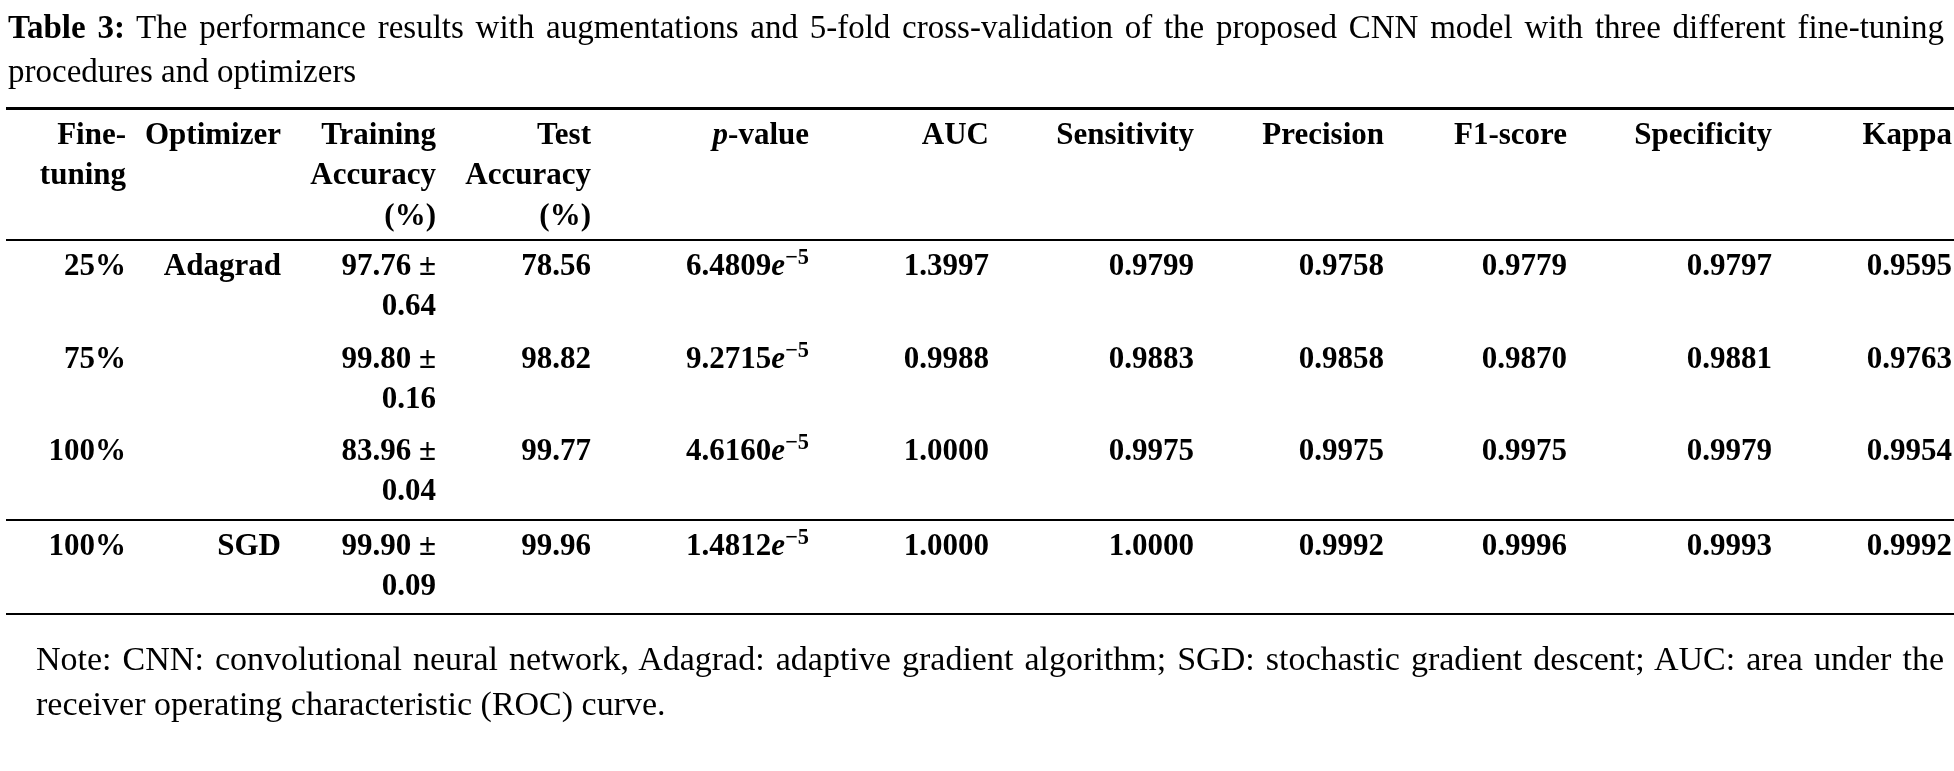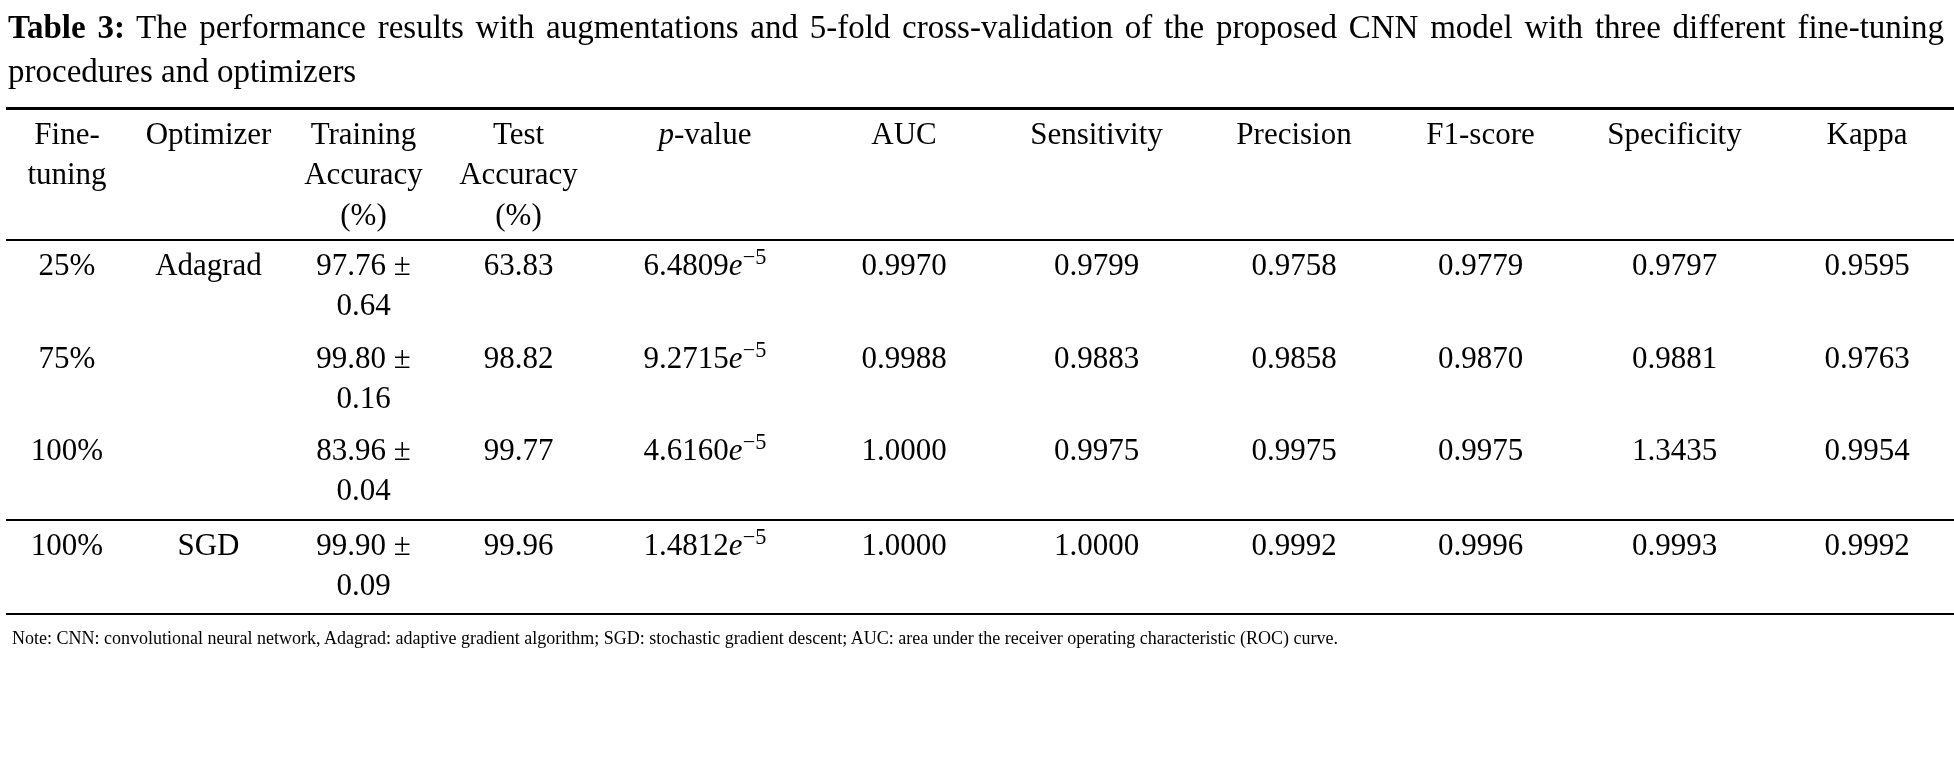--- a/index.html
+++ b/index.html
@@ -32,22 +32,22 @@
     font-weight: bold;
   }
   table.tbl {
     border-collapse: collapse;
     width: 100%;
     table-layout: fixed;
     font-size: 31px;
   }
   table.tbl td, table.tbl th {
     vertical-align: top;
-    text-align: center;
-    font-weight: normal;
+    text-align: right;
+    font-weight: bold;
     padding: 4px 8px 4px 2px;
     line-height: 1.30;
   }
   .rule-top td {
     border-top: 3.5px solid #000;
   }
   .rule-mid td {
     border-top: 2.5px solid #000;
   }
   .rule-bot td {
@@ -55,24 +55,25 @@
   }
   thead td {
     padding-top: 9px;
     padding-bottom: 9px;
   }
   tbody.body-group td {
     padding-top: 4px;
     padding-bottom: 8px;
   }
   .note {
-    font-size: 18px;
+    font-size: 34px;
     line-height: 1.30;
-    padding: 12px 4px 0 6px;
+    padding: 22px 4px 0 6px;
     text-align: justify;
+    margin-left: 24px;
   }
   .ital { font-style: italic; }
   sup { font-size: 0.72em; vertical-align: super; line-height: 0; }
   .c-fine   { width: 128px; }
   .c-opt    { width: 155px; }
   .c-train  { width: 155px; }
   .c-test   { width: 155px; }
   .c-p      { width: 218px; }
   .c-auc    { width: 180px; }
   .c-sens   { width: 205px; }
@@ -120,23 +121,23 @@
         <td>Specificity</td>
         <td>Kappa</td>
       </tr>
     </thead>
 
     <tbody class="body-group">
       <tr class="rule-mid">
         <td>25%</td>
         <td>Adagrad</td>
         <td>97.76 ± 0.64</td>
-        <td>63.83</td>
+        <td>78.56</td>
         <td><span>6.4809</span><span class="ital">e</span><sup>−5</sup></td>
-        <td>0.9970</td>
+        <td>1.3997</td>
         <td>0.9799</td>
         <td>0.9758</td>
         <td>0.9779</td>
         <td>0.9797</td>
         <td>0.9595</td>
       </tr>
       <tr>
         <td>75%</td>
         <td></td>
         <td>99.80 ± 0.16</td>
@@ -152,21 +153,21 @@
       <tr>
         <td>100%</td>
         <td></td>
         <td>83.96 ± 0.04</td>
         <td>99.77</td>
         <td><span>4.6160</span><span class="ital">e</span><sup>−5</sup></td>
         <td>1.0000</td>
         <td>0.9975</td>
         <td>0.9975</td>
         <td>0.9975</td>
-        <td>1.3435</td>
+        <td>0.9979</td>
         <td>0.9954</td>
       </tr>
     </tbody>
 
     <tbody class="body-group">
       <tr class="rule-mid">
         <td>100%</td>
         <td>SGD</td>
         <td>99.90 ± 0.09</td>
         <td>99.96</td>

